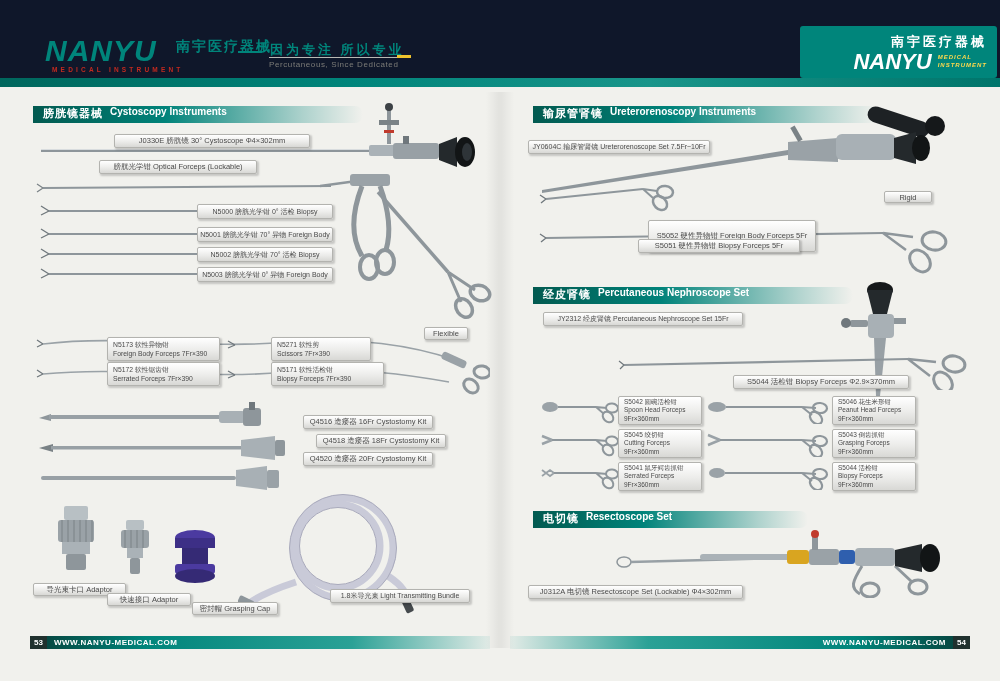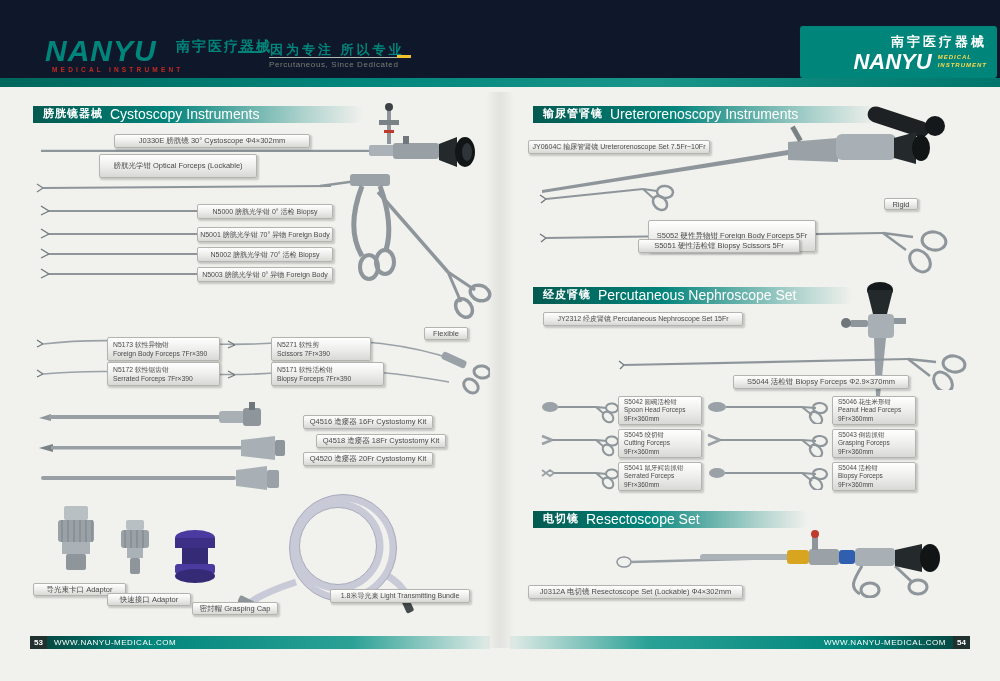--- a/index.html
+++ b/index.html
@@ -8,34 +8,34 @@
   .abs{position:absolute}
   .hdr-strip{position:absolute;left:0;top:0;width:1000px;height:78px;background:#0f172a}
   .teal-bar{position:absolute;left:0;top:78px;width:1000px;height:9px;
     background:linear-gradient(90deg,#00675d,#00857b 35%,#19958a 65%,#00756b)}
   .gutter{position:absolute;left:486px;top:92px;width:28px;height:556px;
     background:linear-gradient(90deg,rgba(0,0,0,0),rgba(0,0,0,.06) 45%,rgba(0,0,0,.06) 55%,rgba(0,0,0,0))}
   .banner{position:absolute;height:17px;display:flex;align-items:flex-start;gap:7px;padding-left:10px;color:#fff;
     background:linear-gradient(90deg,#025a50,#00837a 40%,rgba(0,131,122,.28) 82%,rgba(0,131,122,0));
     border-radius:0 8px 8px 0}
   .banner .cn{font-size:11px;font-weight:bold;letter-spacing:1px}
-  .banner .en{font-size:14px;font-weight:normal}
+  .banner .en{font-size:10px;font-weight:bold}
   .lbl{position:absolute;display:flex;align-items:center;justify-content:center;
     background:linear-gradient(180deg,#ffffff,#ececea 55%,#d8d8d5);
     border:1px solid #b3b3af;border-radius:2px;box-shadow:1.5px 1.5px 2px rgba(0,0,0,.18);
     color:#4a4a4a;font-size:7.5px;white-space:nowrap;padding:0 0}
   .lbl.f7{font-size:7px}
   .lbl.two{flex-direction:column;align-items:flex-start;justify-content:center;
     font-size:6.8px;line-height:1.35;padding:2px 5px}
   .lbl.three{flex-direction:column;align-items:flex-start;justify-content:center;
     font-size:6.5px;line-height:1.25;padding:2px 5px}
   .pageno{position:absolute;width:17px;height:13px;background:#20312e;color:#fff;font-size:8px;
     display:flex;align-items:center;justify-content:center;font-weight:bold;z-index:3}
   .fbar{position:absolute;height:13px;display:flex;align-items:center;color:#fff;
-    font-size:8px;font-weight:normal;letter-spacing:.5px}
+    font-size:8px;font-weight:bold;letter-spacing:.5px}
   .fbar.left{background:linear-gradient(90deg,#073f39,#00857b 25%,#2ba196 70%,rgba(43,161,150,.08));padding-left:24px}
   .fbar.right{background:linear-gradient(90deg,rgba(43,161,150,.08),#2ba196 30%,#00857b 75%,#073f39);
     justify-content:flex-end;padding-right:24px}
   .logo-nanyu{position:absolute;left:45px;top:34px;font-size:30px;font-weight:bold;font-style:italic;
     color:#00857b;letter-spacing:1px}
   .logo-cn{position:absolute;left:176px;top:38px;font-size:14px;font-weight:bold;color:#00857b;letter-spacing:2px}
   .logo-sub{position:absolute;left:52px;top:66px;font-size:6.5px;font-weight:bold;color:#c22a20;letter-spacing:3.2px}
   .tag-dash{position:absolute;left:238px;top:51px;width:24px;height:2px;background:#00857b}
   .tag-cn{position:absolute;left:270px;top:41px;font-size:13px;font-weight:bold;color:#00857b;letter-spacing:3px}
   .tag-line{position:absolute;left:269px;top:57px;width:142px;height:1px;background:#b9b9b4}
@@ -97,21 +97,21 @@
       <polygon points="404,44 422,37 422,67 404,60" fill="#24292c"></polygon>
       <ellipse cx="430" cy="52" rx="10" ry="15" fill="#121516"></ellipse>
       <ellipse cx="432" cy="52" rx="5" ry="9" fill="#2e3438"></ellipse>
     </svg>
     <div class="lbl" style="left:114px;top:134px;width:196px;height:14px">J0330E 膀胱镜 30°  Cystoscope  Φ4×302mm</div>
 
     <svg class="abs" style="left:35px;top:180px" width="300" height="14">
       <line x1="8" y1="8" x2="296" y2="6" stroke="#8e969b" stroke-width="2"></line>
       <path d="M8,8 l-6,-4 M8,8 l-6,4" stroke="#7a8286" stroke-width="1.2" fill="none"></path>
     </svg>
-    <div class="lbl" style="left:99px;top:154px;width:158px;height:24px">膀胱光学钳 Optical Forceps (Lockable)</div>
+    <div class="lbl" style="left:99px;top:160px;width:158px;height:14px">膀胱光学钳 Optical Forceps (Lockable)</div>
 
     <svg class="abs" style="left:35px;top:198px" width="170" height="88">
       <g stroke="#8e969b">
         <line x1="14" y1="13" x2="168" y2="13" stroke-width="2.2"></line>
         <line x1="14" y1="36" x2="168" y2="36" stroke-width="2.2"></line>
         <line x1="14" y1="56" x2="168" y2="56" stroke-width="2.2"></line>
         <line x1="14" y1="76" x2="168" y2="76" stroke-width="2.2"></line>
       </g>
       <g stroke="#6f777c" stroke-width="1.3" fill="none">
         <path d="M14,13 l-8,-5 M14,13 l-8,4"></path>
@@ -251,36 +251,36 @@
       <polygon points="4,92 250,52 250,57 4,95" fill="#8e969b"></polygon>
       <polygon points="250,44 300,40 300,64 250,62" fill="#9aa2a7"></polygon>
       <rect x="256" y="28" width="5" height="16" fill="#7a8286" transform="rotate(-30 258 36)"></rect>
       <rect x="298" y="36" width="60" height="26" rx="6" fill="#a8b0b5"></rect>
       <rect x="330" y="6" width="64" height="16" rx="8" fill="#1d2124" transform="rotate(18 330 14)"></rect>
       <circle cx="397" cy="28" r="10" fill="#15181a"></circle>
       <polygon points="356,40 378,34 378,66 356,60" fill="#24292c"></polygon>
       <ellipse cx="383" cy="50" rx="9" ry="13" fill="#121516"></ellipse>
     </svg>
     <div class="lbl f7" style="left:528px;top:140px;width:182px;height:14px">JY0604C 输尿管肾镜 Ureterorenoscope Set 7.5Fr~10Fr</div>
-    <div class="lbl" style="left:884px;top:198px;width:34px;height:12px">Rigid</div>
+    <div class="lbl" style="left:884px;top:191px;width:48px;height:12px">Rigid</div>
 
     <svg class="abs" style="left:538px;top:175px" width="432" height="100">
       <path d="M8,24 L105,14" stroke="#8e969b" stroke-width="2" fill="none"></path>
       <path d="M8,24 l-6,-4 M8,24 l-5,4" stroke="#6f777c" stroke-width="1.3" fill="none"></path>
       <path d="M105,14 l10,9 M105,14 l14,2" stroke="#8e969b" stroke-width="2" fill="none"></path>
       <ellipse cx="122" cy="28" rx="8" ry="6" fill="none" stroke="#8e969b" stroke-width="2.5" transform="rotate(45 122 28)"></ellipse>
       <ellipse cx="127" cy="17" rx="8" ry="6" fill="none" stroke="#8e969b" stroke-width="2.5" transform="rotate(5 127 17)"></ellipse>
       <line x1="8" y1="63" x2="345" y2="58" stroke="#8e969b" stroke-width="2.2"></line>
       <path d="M8,63 l-6,-4 M8,63 l-5,4" stroke="#6f777c" stroke-width="1.3" fill="none"></path>
       <path d="M345,58 L368,75 M345,58 L375,62" stroke="#8e969b" stroke-width="2.5" fill="none"></path>
       <ellipse cx="382" cy="86" rx="12" ry="9" fill="none" stroke="#8e969b" stroke-width="3" transform="rotate(50 382 86)"></ellipse>
       <ellipse cx="396" cy="66" rx="12" ry="9" fill="none" stroke="#8e969b" stroke-width="3" transform="rotate(10 396 66)"></ellipse>
     </svg>
     <div class="lbl" style="left:648px;top:220px;width:168px;height:32px">S5052 硬性异物钳 Foreign Body Forceps 5Fr</div>
-    <div class="lbl" style="left:638px;top:239px;width:162px;height:14px">S5051 硬性活检钳 Biopsy Scissors 5Fr</div>
+    <div class="lbl" style="left:638px;top:239px;width:162px;height:14px">S5051 硬性异物钳 Biopsy Forceps 5Fr</div>
 
     <div class="banner" style="left:533px;top:287px;width:320px">
       <span class="cn">经皮肾镜</span>
       <span class="en">Percutaneous Nephroscope Set</span>
     </div>
 
     <svg class="abs" style="left:788px;top:278px" width="182" height="122">
       <ellipse cx="92" cy="12" rx="13" ry="8" fill="#15181a"></ellipse>
       <polygon points="79,12 105,12 99,36 85,36" fill="#24292c"></polygon>
       <rect x="80" y="36" width="26" height="24" rx="4" fill="#a8b0b5"></rect>

